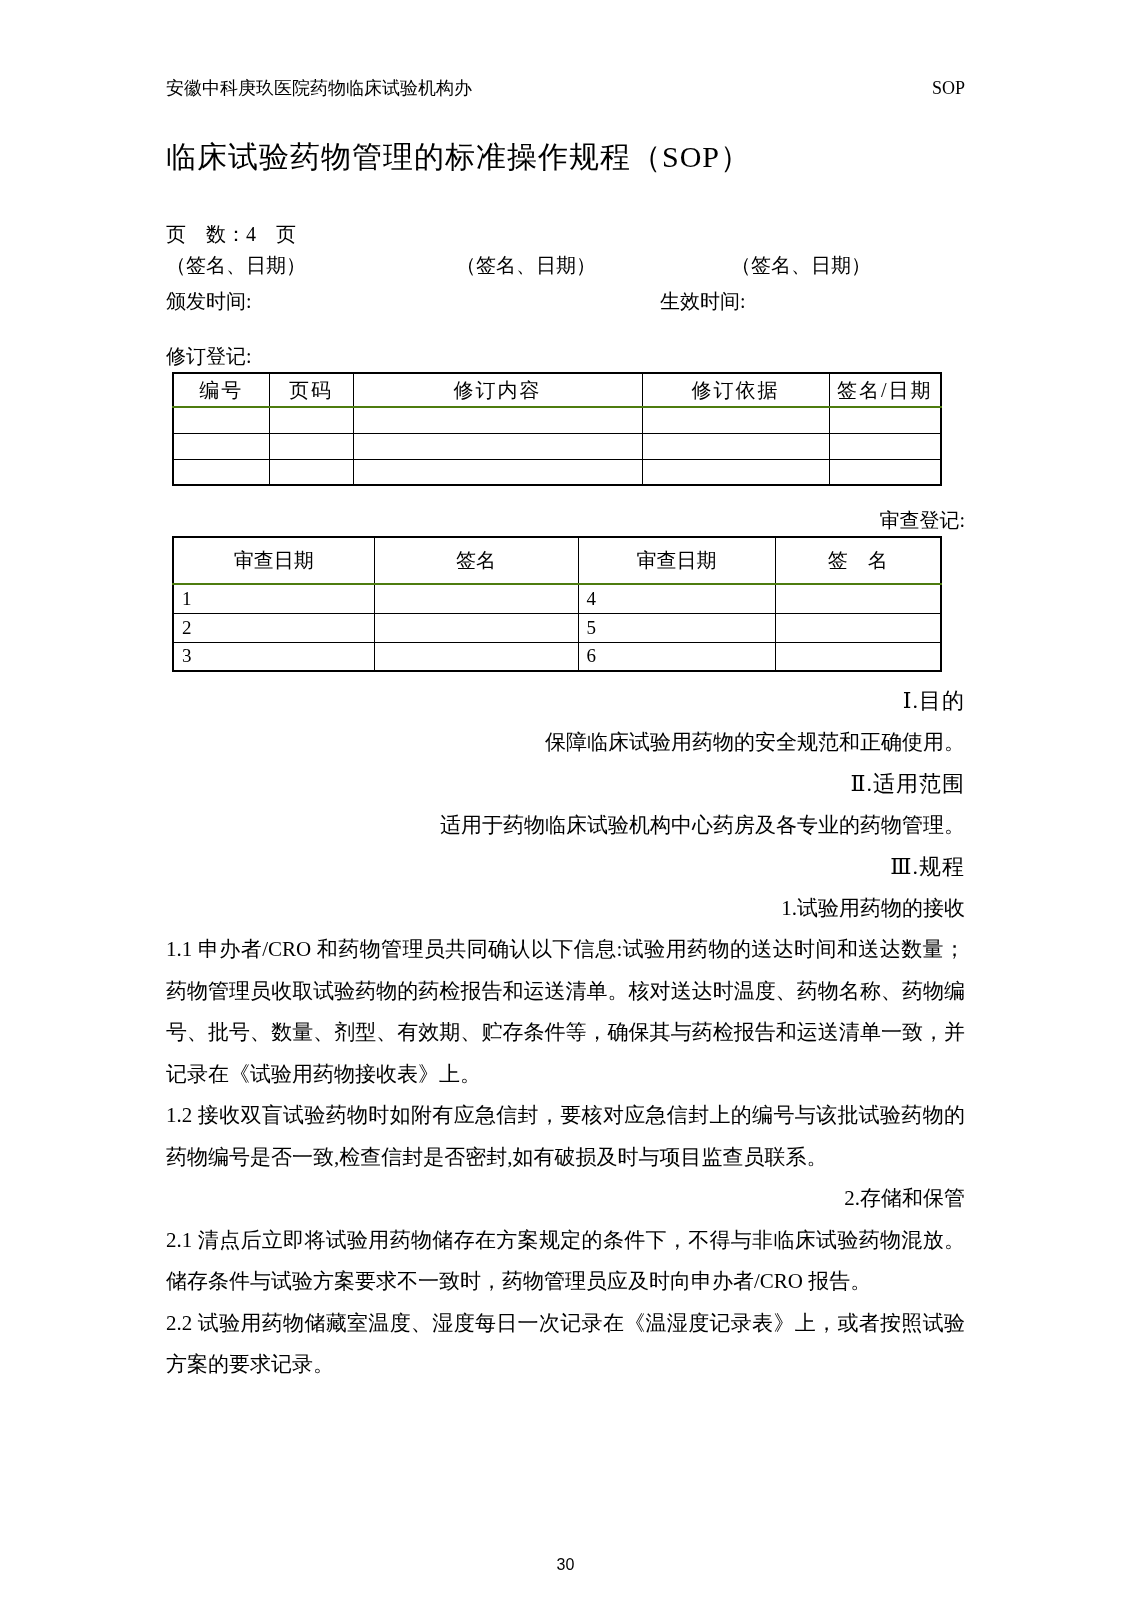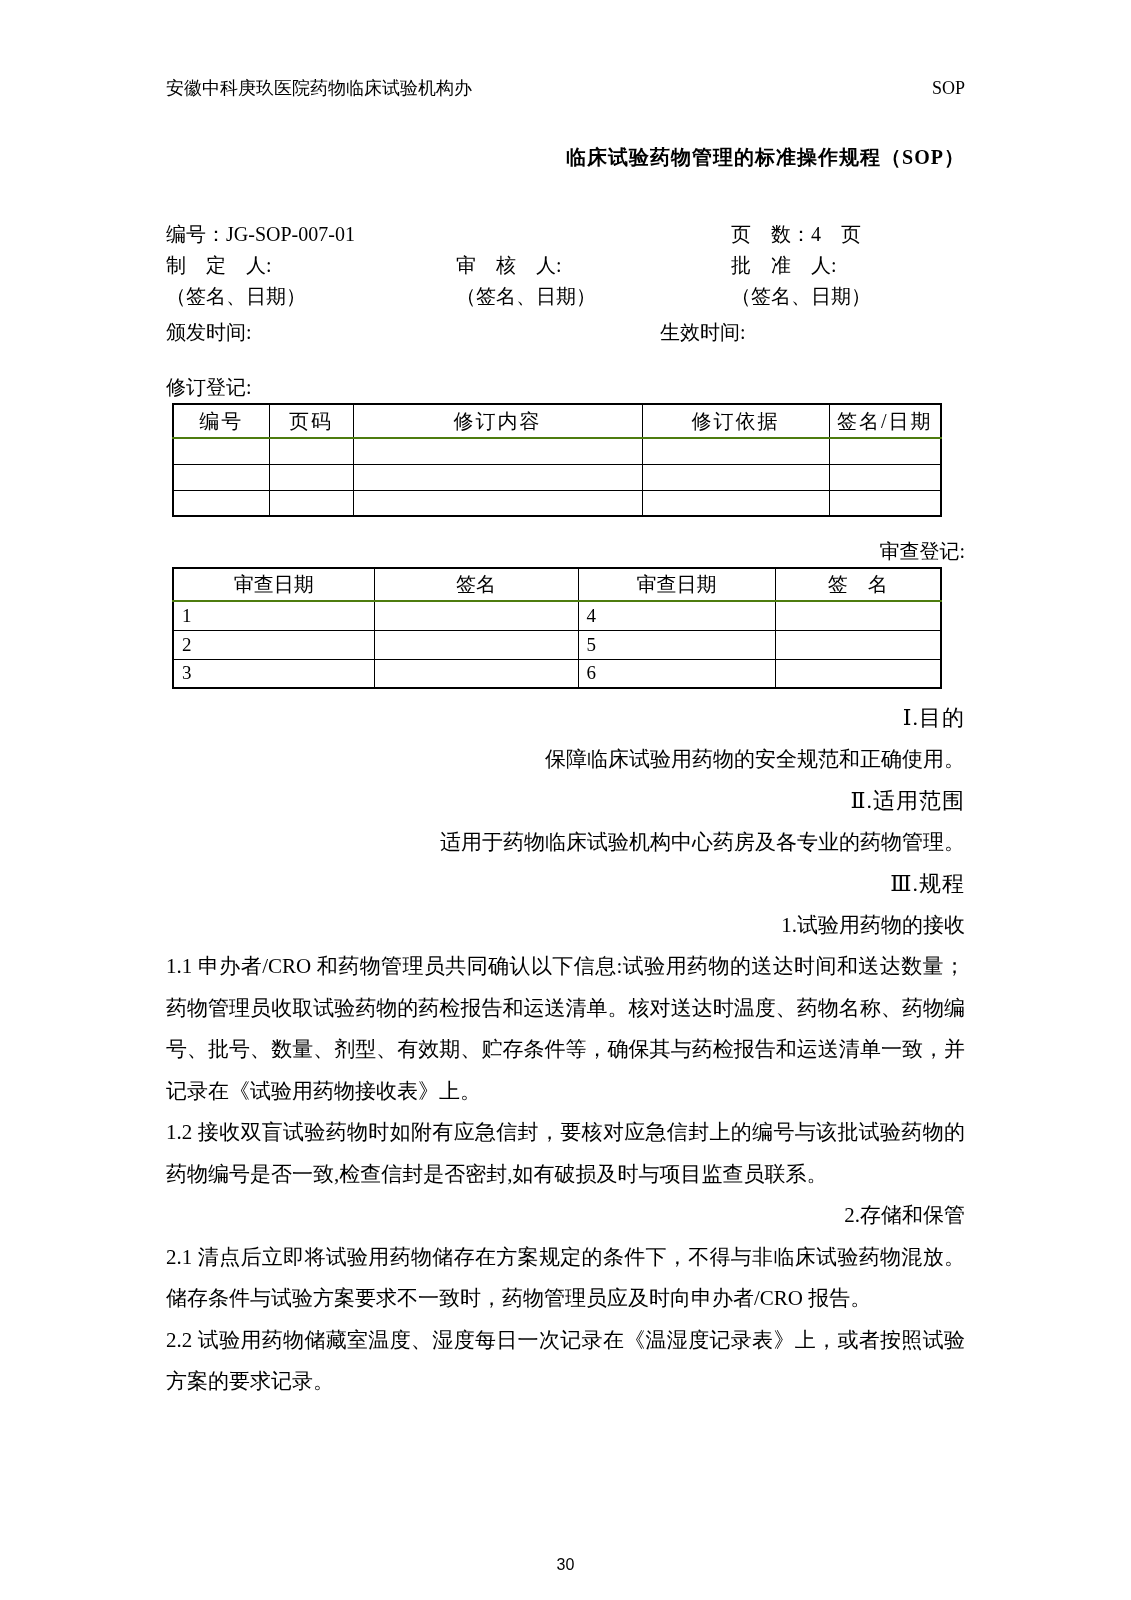--- a/index.html
+++ b/index.html
@@ -8,40 +8,40 @@
     width:1131px; height:1600px; position:relative;
     font-family:"Liberation Serif","DejaVu Serif",serif;
     color:#000;
   }
   .page { width:100%; height:100%; padding:76px 166px 0 166px; position:relative; }
 
   
   .doc-header { display:flex; justify-content:space-between; align-items:baseline; font-size:18px; line-height:25px; }
 
   
-  .doc-title { margin-top:36px; text-align:right; font-size:20px; font-weight:bold; line-height:40px; letter-spacing:1px; }
+  .doc-title { margin-top:36px; text-align:left; font-size:30px; font-weight:normal; line-height:40px; letter-spacing:1px; }
 
   
   .meta { margin-top:42px; font-size:20px; }
   .meta-row { display:grid; grid-template-columns:290px 275px 1fr; line-height:31px; }
   .meta-row .span2 { grid-column:1 / 3; }
   .meta-row-times { display:flex; line-height:31px; margin-top:5px; }
   .meta-row-times .issue { width:494px; flex:none; }
 
   
   .table-caption { font-size:20px; line-height:26px; margin-top:26px; }
   .table-caption.second { margin-top:21px;text-align:right; }
 
   
   table { border-collapse:collapse; table-layout:fixed; width:768px; margin-left:6px; margin-top:3px; border:2px solid #000; }
   th, td { border:1px solid #000; font-weight:normal; font-size:20px; padding:0; overflow:hidden; }
   thead th { text-align:center; border-bottom:2px solid #4d7c0f; }
   .rev-table thead th { height:34px; letter-spacing:2px; }
   .rev-table tbody td { height:26px; }
-  .review-table thead th { height:33px; }
+  .review-table thead th { height:47px; }
   .review-table tbody td { height:29px; text-align:left; padding-left:8px; font-size:19px; }
 
   
   .content { margin-top:8px; font-size:21px; }
   .content p { line-height:41.5px; margin:0;text-align:right; }
   .content p.sec { font-size:22px; letter-spacing:1px; }
   .content p.indent { text-indent:46px; }
   .content p.just { text-align:justify; }
 
   
@@ -58,27 +58,21 @@
 
   <div class="doc-header">
     <span>安徽中科庚玖医院药物临床试验机构办</span>
     <span>SOP</span>
   </div>
 
   <div class="doc-title">临床试验药物管理的标准操作规程（SOP）</div>
 
   <div class="meta">
     <div class="meta-row">
-      <span class="span2">编号：JG-SOP-007-01</span>
       <span>页　数：4　页</span>
-    </div>
-    <div class="meta-row">
-      <span>制　定　人:</span>
-      <span>审　核　人:</span>
-      <span>批　准　人:</span>
     </div>
     <div class="meta-row">
       <span>（签名、日期）</span>
       <span>（签名、日期）</span>
       <span>（签名、日期）</span>
     </div>
     <div class="meta-row-times">
       <span class="issue">颁发时间:</span>
       <span>生效时间:</span>
     </div>

